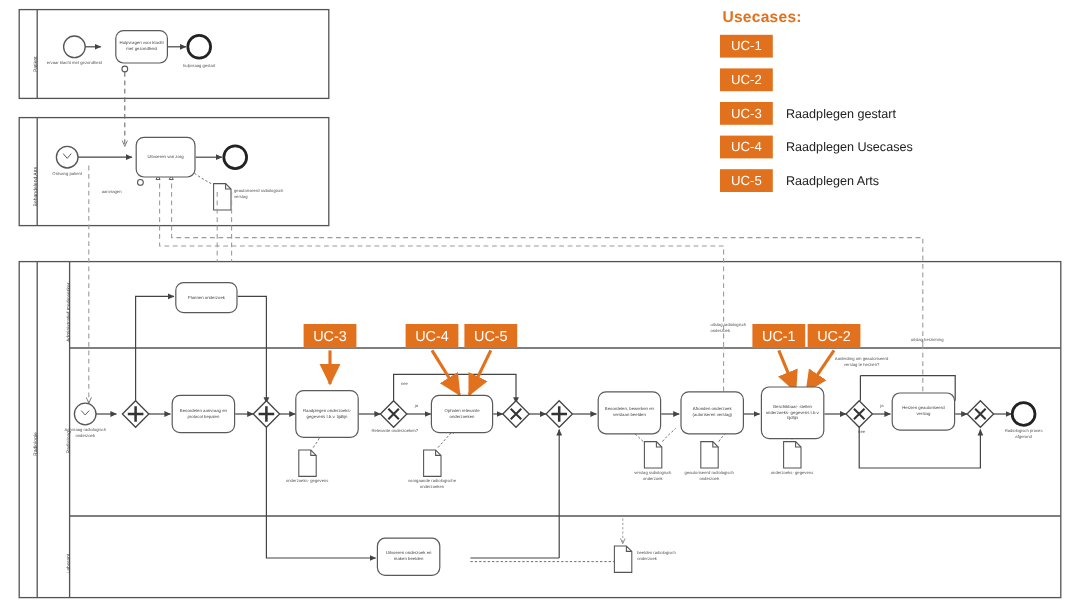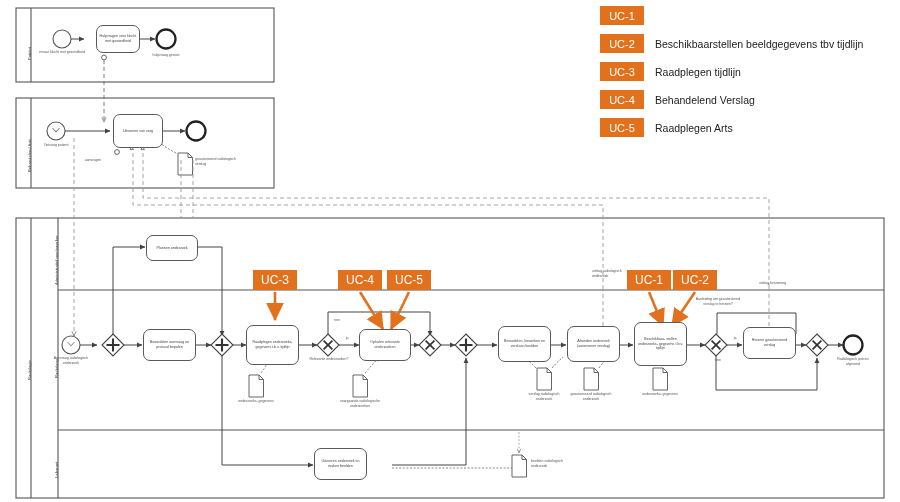--- a/index.html
+++ b/index.html
@@ -263,35 +263,35 @@
   <div class="lbl left" style="left:592px;top:269px;width:40px;">uitslag radiologisch onderzoek</div>
   <div class="lbl left" style="left:759px;top:281px;width:48px;">uitslag herziening</div>
 
   <div class="uc-badge" style="left:253px;top:270px;">UC-3</div>
   <div class="uc-badge" style="left:338px;top:270px;">UC-4</div>
   <div class="uc-badge" style="left:387px;top:270px;">UC-5</div>
   <div class="uc-badge" style="left:627px;top:270px;">UC-1</div>
   <div class="uc-badge" style="left:673px;top:270px;">UC-2</div>
 
   <div id="legend">
+    <div class="lg-title">Usecases:</div>
 
     <div class="lg-row">
       <div class="uc-chip">UC-1</div>
     </div>
     <div class="lg-row">
       <div class="uc-chip">UC-2</div>
-      <div class="lg-text">Beschikbaarstellen beeldgegevens tbv tijdlijn</div>
     </div>
     <div class="lg-row">
       <div class="uc-chip">UC-3</div>
-      <div class="lg-text">Raadplegen tijdlijn</div>
+      <div class="lg-text">Raadplegen gestart</div>
     </div>
     <div class="lg-row">
       <div class="uc-chip">UC-4</div>
-      <div class="lg-text">Behandelend Verslag</div>
+      <div class="lg-text">Raadplegen Usecases</div>
     </div>
     <div class="lg-row">
       <div class="uc-chip">UC-5</div>
       <div class="lg-text">Raadplegen Arts</div>
     </div>
   </div>
 
 </div>
 
 </body></html>

